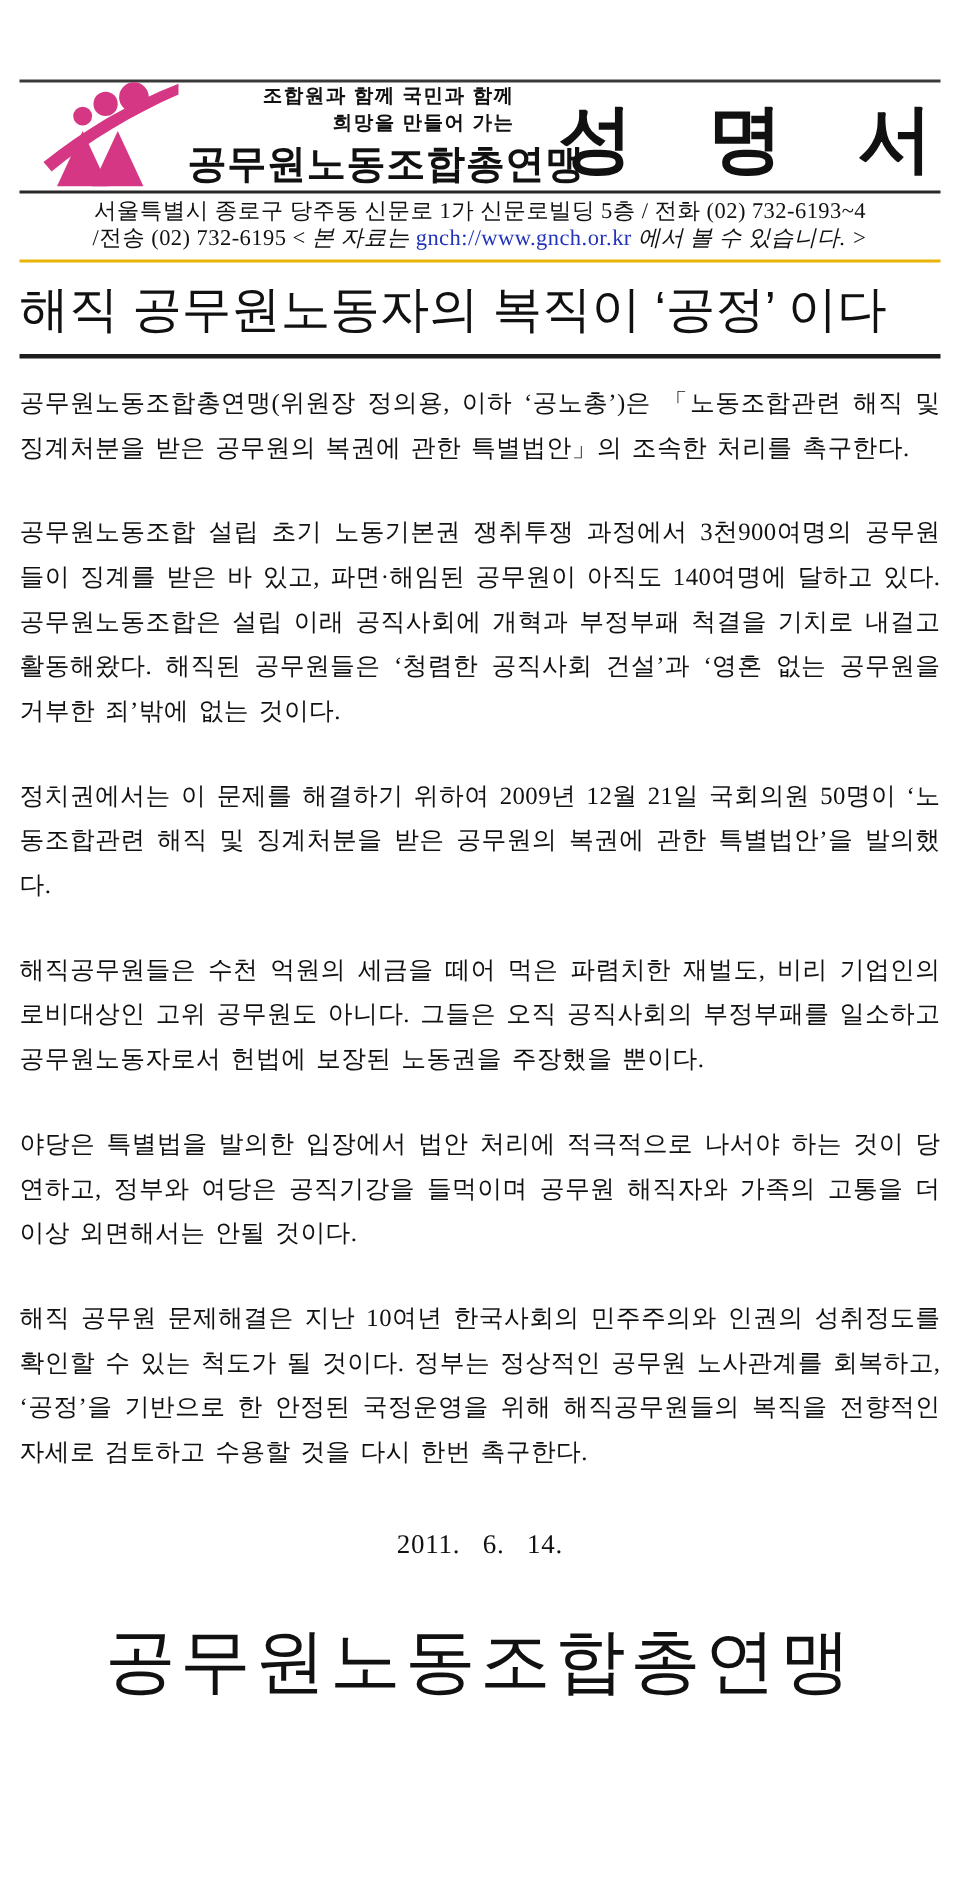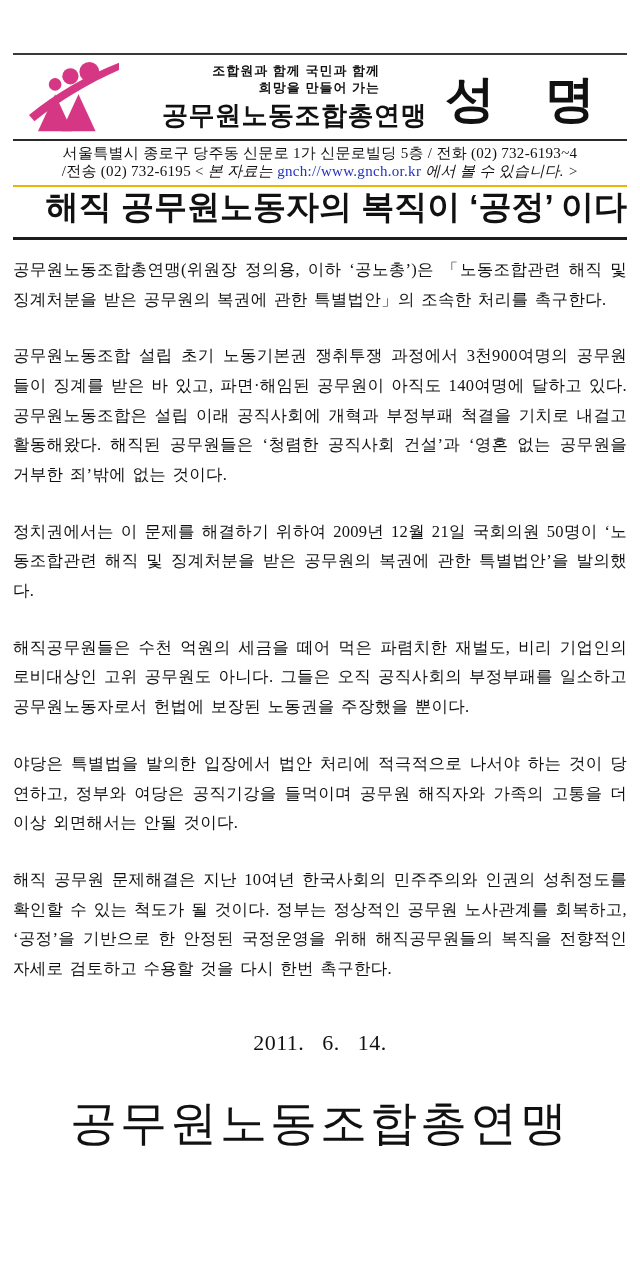--- a/index.html
+++ b/index.html
@@ -8,26 +8,25 @@
     width: 640px;
     min-height: 1267px;
     font-family: "Liberation Serif", serif;
     color: #111111;
   }
   .page { padding: 53px 13px 30px 13px; }
 
   
   .header-band {
     display: flex;
-    align-items: flex-end;
+    align-items: center;
     border-top: 2px solid #3a3a3a;
     border-bottom: 2px solid #2a2a2a;
     padding: 4px 4px 6px 10px;
-    height: 88px;
-    gap: 37px;
+    height: 76px;
   }
   .logo-box { width: 102px; height: 72px; flex: 0 0 auto; }
   .logo-box svg { width: 100%; height: 100%; display: block; }
   .accent-fill { fill: var(--accent, #d63784); }
   .org-block {
     width: 246px;
     font-family: "Liberation Sans", sans-serif;
     font-weight: bold;
     flex: 0 0 auto;
     padding-top: 2px;
@@ -54,46 +53,46 @@
     font-size: 15px;
     line-height: 1.22;
     padding: 3px 0 4px 0;
     letter-spacing: 0.3px;
   }
   .contact .url { color: var(--link, #2233bb); text-decoration: none; }
   .contact .src-note { font-style: italic; }
 
   
   .headline {
-    text-align: right;
+    text-align: left;
     font-family: "Liberation Sans", sans-serif;
-    font-weight: bold;
-    padding: 2px 0 12px 0;
+    font-weight: normal;
+    padding: 13px 0 12px 0;
     border-bottom: 3px solid #1d1d1d;
   }
   .headline-title { font-size: 33px; line-height: 1.1; letter-spacing: 0px; }
   .headline-subtitle { font-size: 19px; margin-top: 7px; letter-spacing: 0.5px; }
 
   
   .body-text { padding-top: 15px; }
   .body-para {
     font-size: 16.5px;
     line-height: 1.8;
     text-align: justify;
     letter-spacing: 0.3px;
     word-spacing: 2px;
     margin-bottom: 27px;
   }
   .body-para:last-child { margin-bottom: 0; }
 
   
   .date-line {
     text-align: center;
-    font-size: 22px;
-    margin-top: 46px;
+    font-size: 18px;
+    margin-top: 36px;
     white-space: pre;
     letter-spacing: 0.5px;
   }
   .signature {
     text-align: center;
     font-size: 47px;
     letter-spacing: 3px;
     margin-top: 36px;
     font-family: "Liberation Serif", serif;
     white-space: nowrap;

